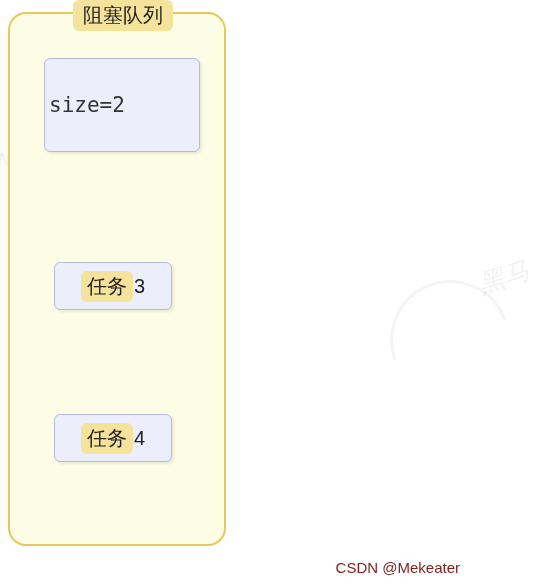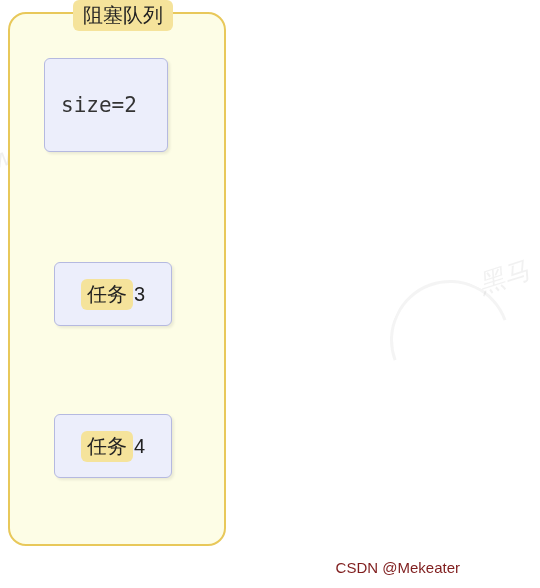--- a/index.html
+++ b/index.html
@@ -39,32 +39,32 @@
       border: 1px solid #b5b9e0;
       border-radius: 6px;
       display: flex;
       align-items: center;
       justify-content: center;
       box-shadow: 2px 2px 3px rgba(0,0,0,0.08);
     }
     .size-box {
       left: 34px;
       top: 44px;
-      width: 124px;
+      width: 156px;
       height: 94px;
       justify-content: flex-start;
-      padding-left: 16px;
+      padding-left: 4px;
       font-family: "Consolas", monospace;
       font-size: 21px;
       color: #333;
     }
     .task-box {
       left: 44px;
       width: 118px;
-      height: 64px;
+      height: 48px;
       text-align: center;
     }
     .task3 { top: 248px; }
     .task4 { top: 400px; }
     .task-label {
       background: #f5e39b;
       border-radius: 6px;
       padding: 2px 6px;
       font-size: 20px;
       color: #222;

